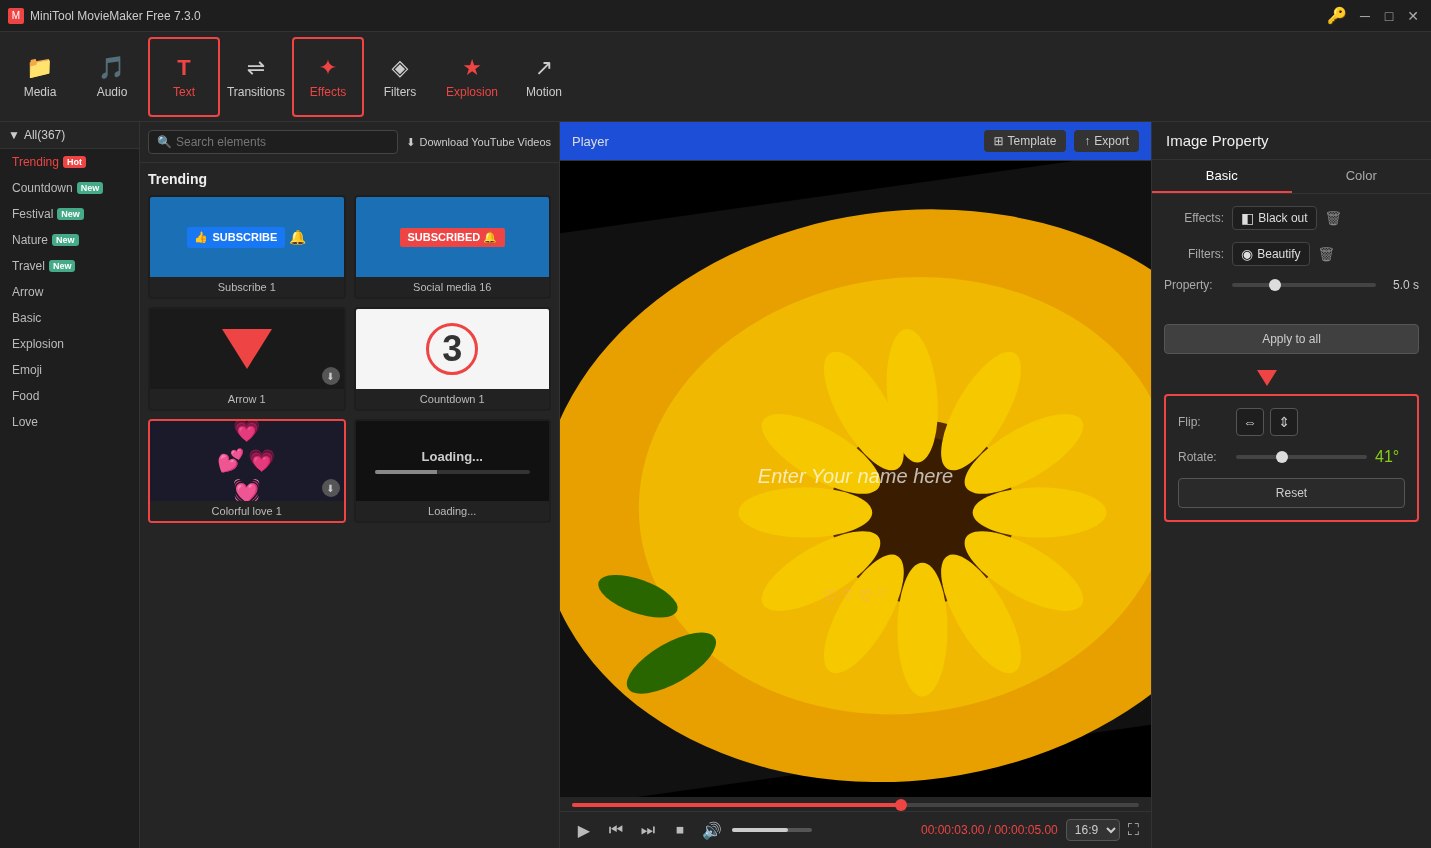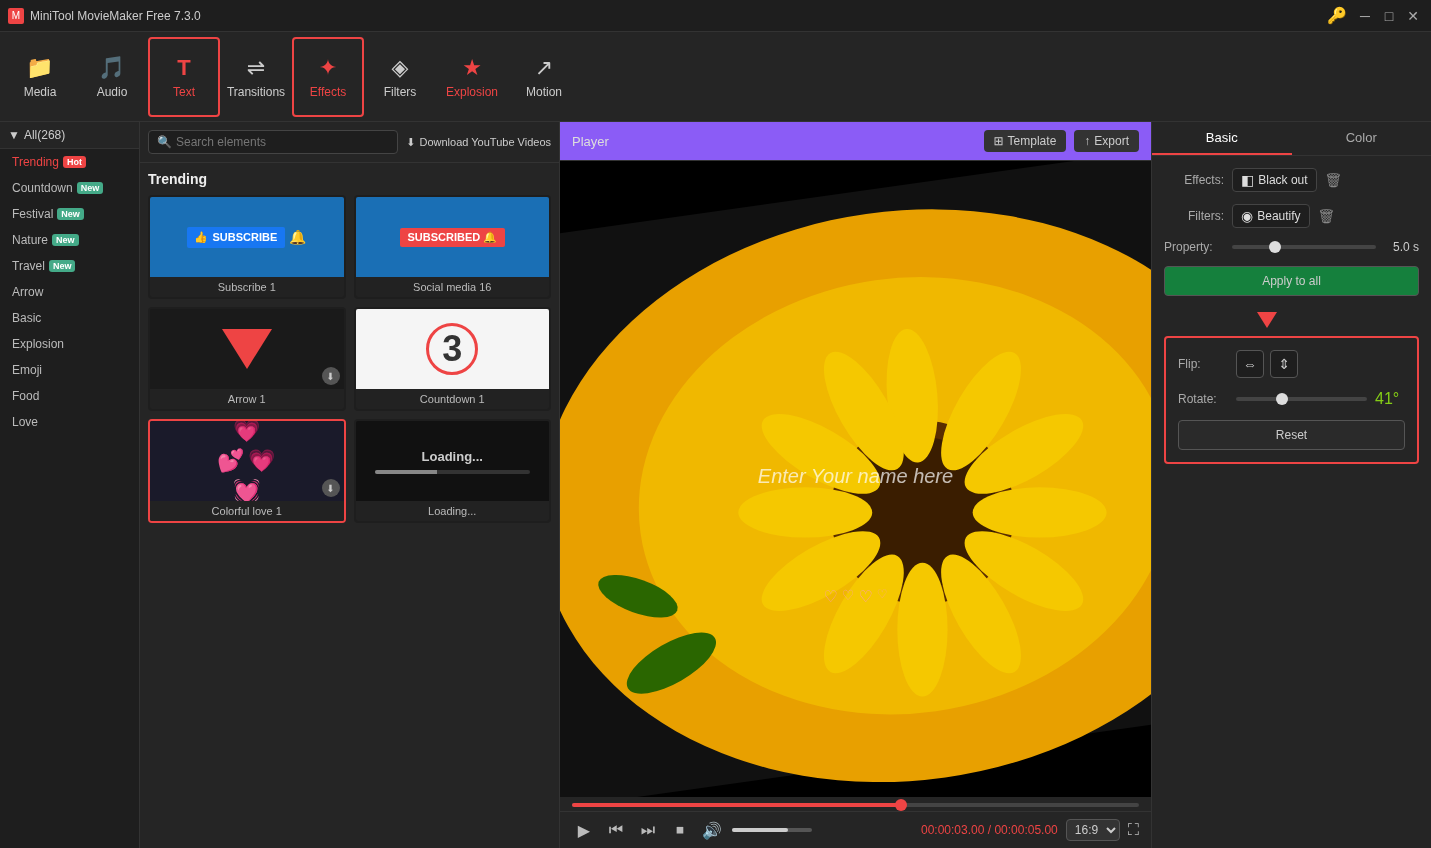--- a/index.html
+++ b/index.html
@@ -291,21 +291,21 @@
       display: flex;
       flex-direction: column;
       background: #1e1e1e;
     }
     .player-header {
       display: flex;
       align-items: center;
       justify-content: space-between;
       padding: 8px 12px;
       border-bottom: 1px solid #333;
-      background: #8b5cf6;
+      background: #1d4ed8;
     }
     .player-header-left { font-size: 13px; color: #ddd; }
     .player-header-right { display: flex; align-items: center; gap: 8px; }
     .player-btn {
       display: flex;
       align-items: center;
       gap: 4px;
       padding: 4px 10px;
       background: #333;
       border: none;
@@ -506,27 +506,28 @@
       width: 12px;
       height: 12px;
       background: #ddd;
       border-radius: 50%;
       transform: translateX(-50%);
     }
     .duration-val { color: #ccc; font-size: 12px; min-width: 35px; text-align: right; }
     .apply-all-btn {
       width: 100%;
       padding: 7px;
-      background: #15803d;
+      background: #404040;
       border: 1px solid #555;
       border-radius: 4px;
       color: #ccc;
       font-size: 12px;
       cursor: pointer;
       margin-bottom: 12px;
+      margin-top: 20px;
     }
 
     
     .flip-rotate-box {
       border: 2px solid #e44;
       border-radius: 4px;
       padding: 12px;
       margin-top: 4px;
     }
     .flip-row {
@@ -653,21 +654,21 @@
     <span class="icon-area">↗</span>
     <span>Motion</span>
   </div>
 </div>
 
 <div id="main">
 
   <div id="sidebar">
     <div class="sidebar-section-header">
       <span class="arrow">▼</span>
-      <span>All(268)</span>
+      <span>All(367)</span>
     </div>
     <div class="sidebar-item active">
       <span>Trending</span>
       <span class="badge hot">Hot</span>
     </div>
     <div class="sidebar-item">
       <span>Countdown</span>
       <span class="badge new">New</span>
     </div>
     <div class="sidebar-item">
@@ -859,20 +860,21 @@
       <select class="aspect-select">
         <option>16:9</option>
         <option>9:16</option>
         <option>1:1</option>
       </select>
       <button class="fullscreen-btn">⛶</button>
     </div>
   </div>
 
   <div id="properties-panel">
+    <div class="props-header">Image Property</div>
     <div class="props-tabs">
       <div class="props-tab active">Basic</div>
       <div class="props-tab">Color</div>
     </div>
     <div class="props-content">
       
       <div class="prop-row">
         <span class="prop-label">Effects:</span>
         <div class="prop-value">
           <div class="effect-chip">

